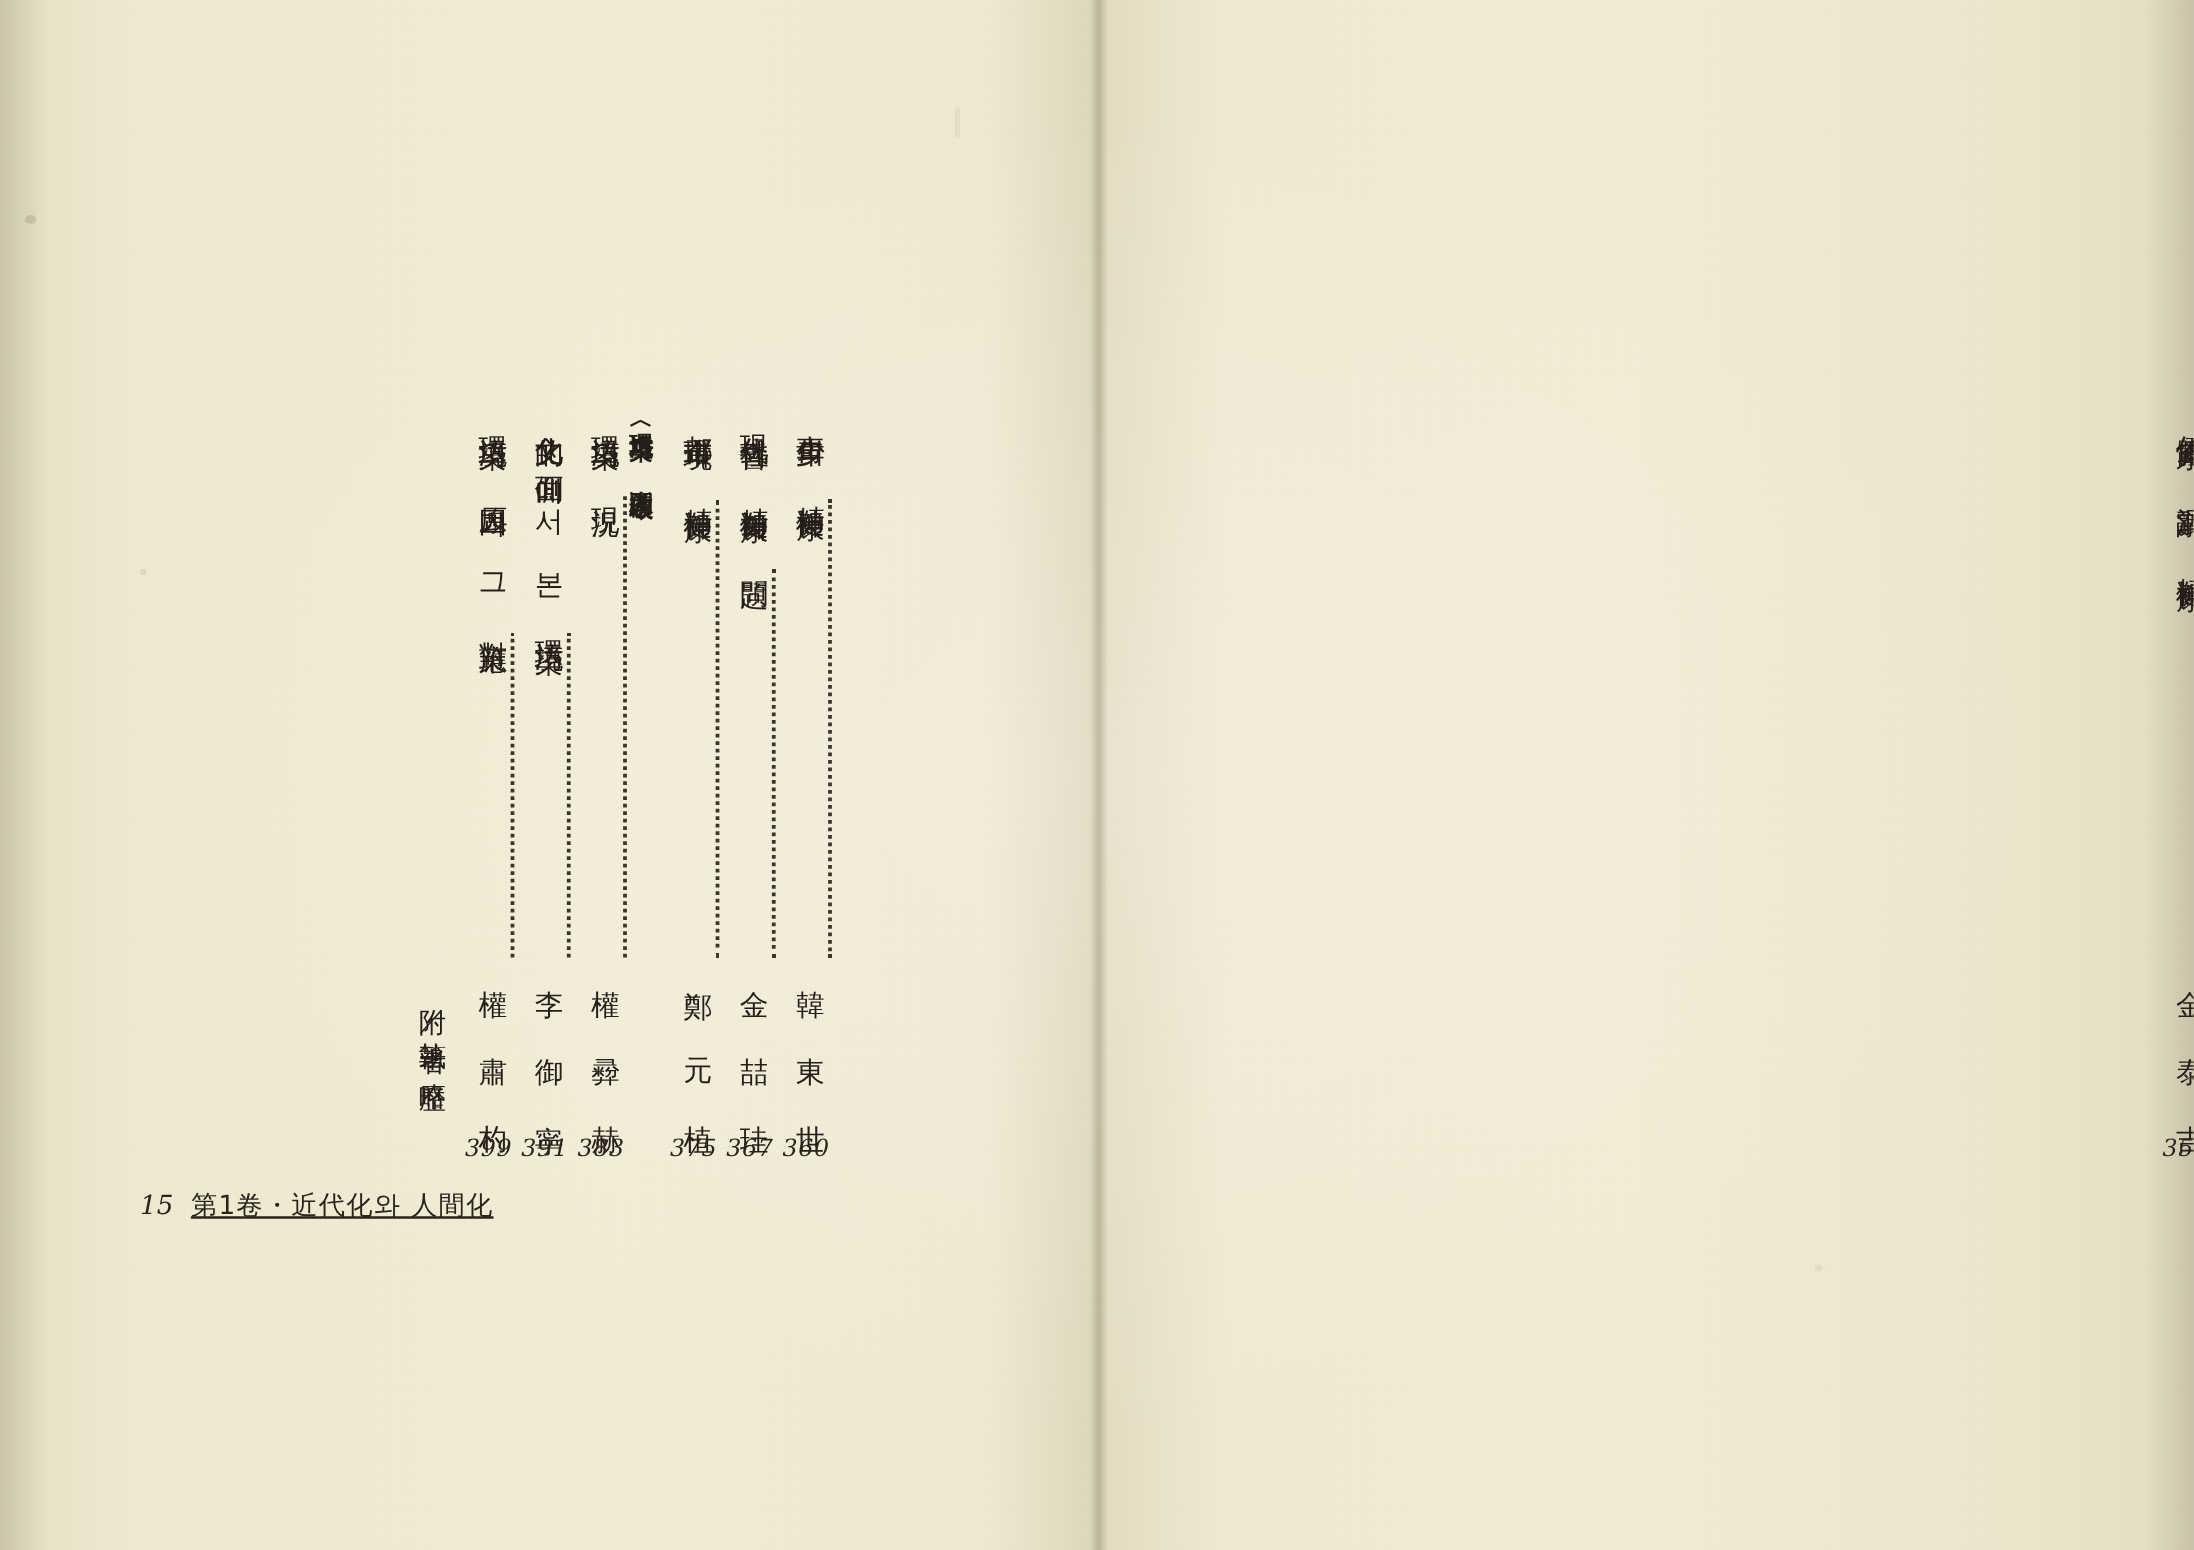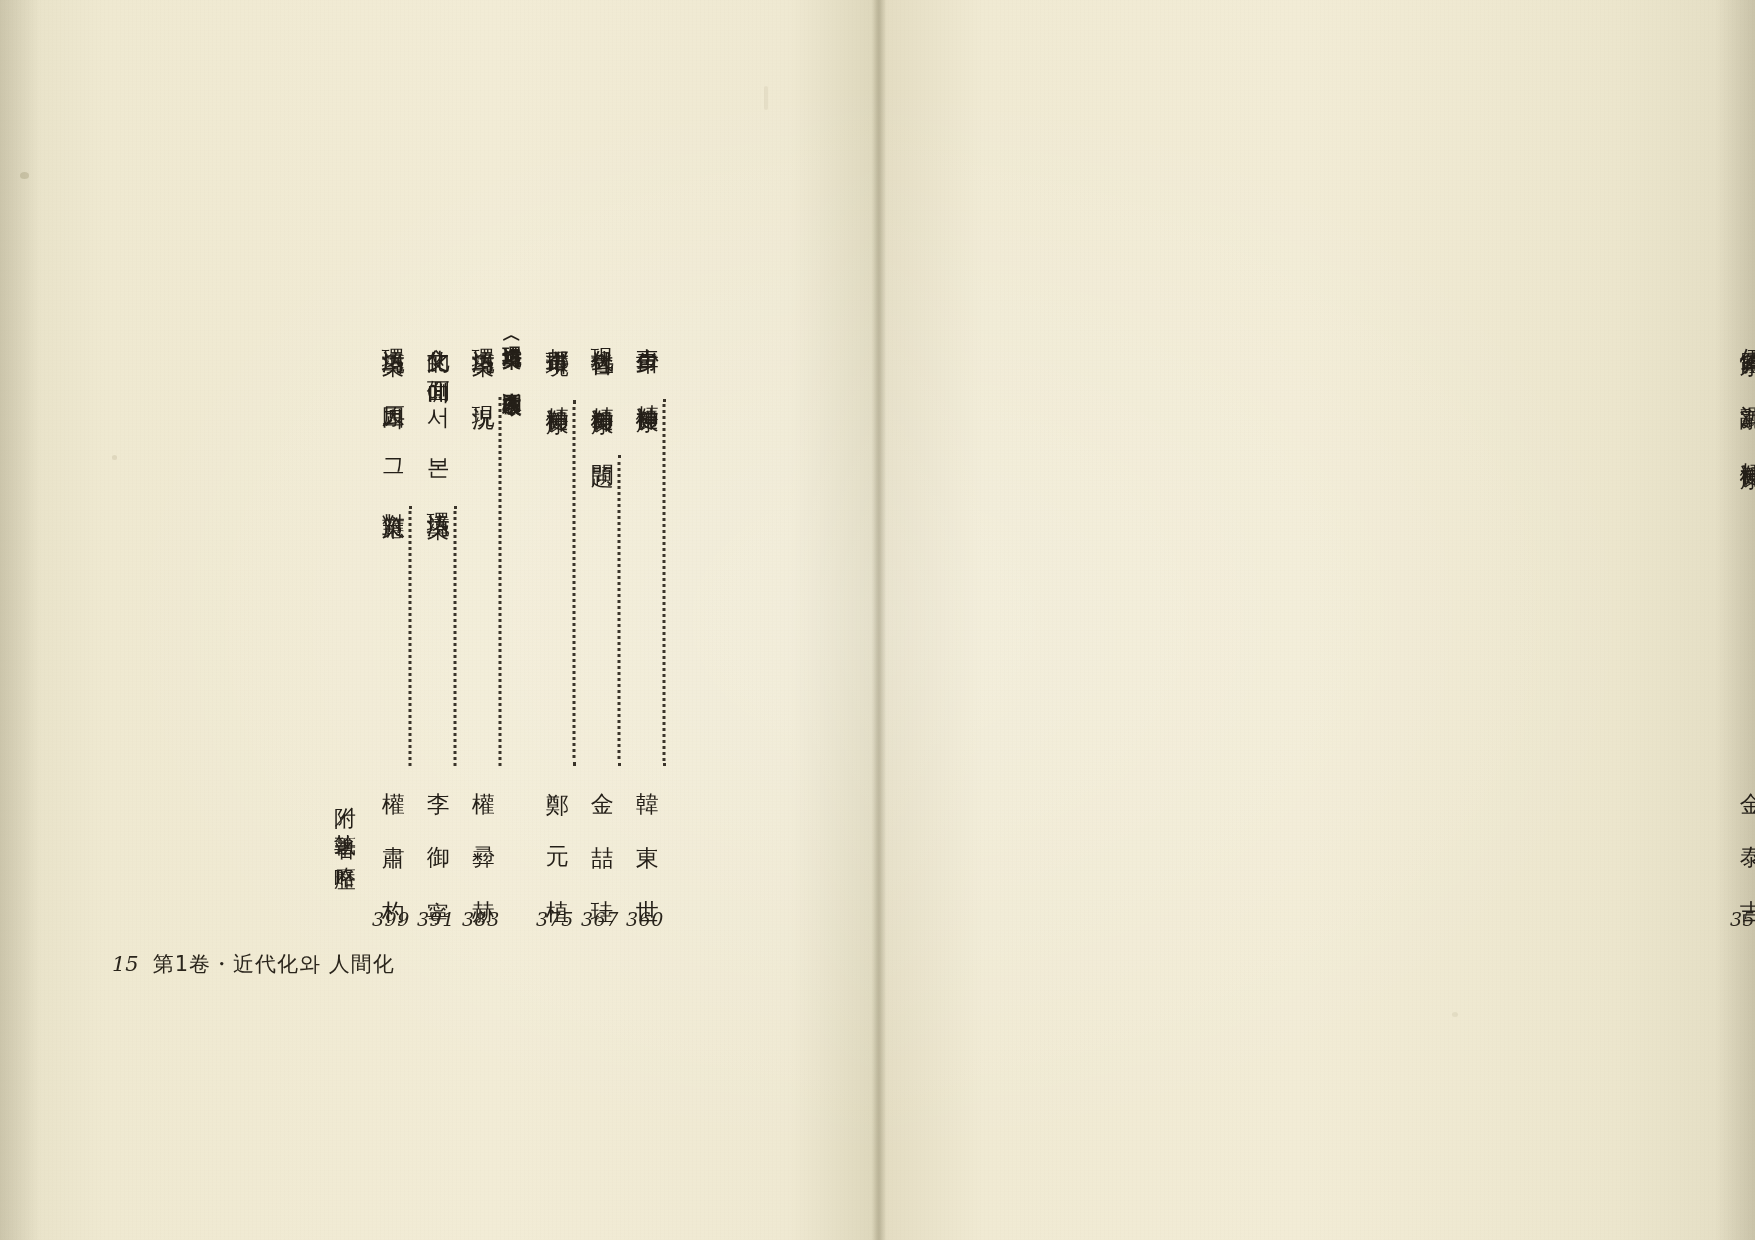--- a/index.html
+++ b/index.html
@@ -163,20 +163,21 @@
     font-size: 20px;
     display: flex;
     align-items: baseline;
     gap: 14px;
   }
   #footer-left .fnum { font-style: italic; font-size: 21px; }
   #footer-left .ftext {
     font-family: "DejaVu Sans", sans-serif;
     font-size: 21px;
     letter-spacing: 1px;
+    text-decoration: underline;
   }
 </style>
 </head>
 <body>
 
 <div id="spread">
   <div id="grain"></div>
   <div id="gutter"></div>
   <div id="edgeshadow-l"></div>
   <div id="edgeshadow-r"></div>

